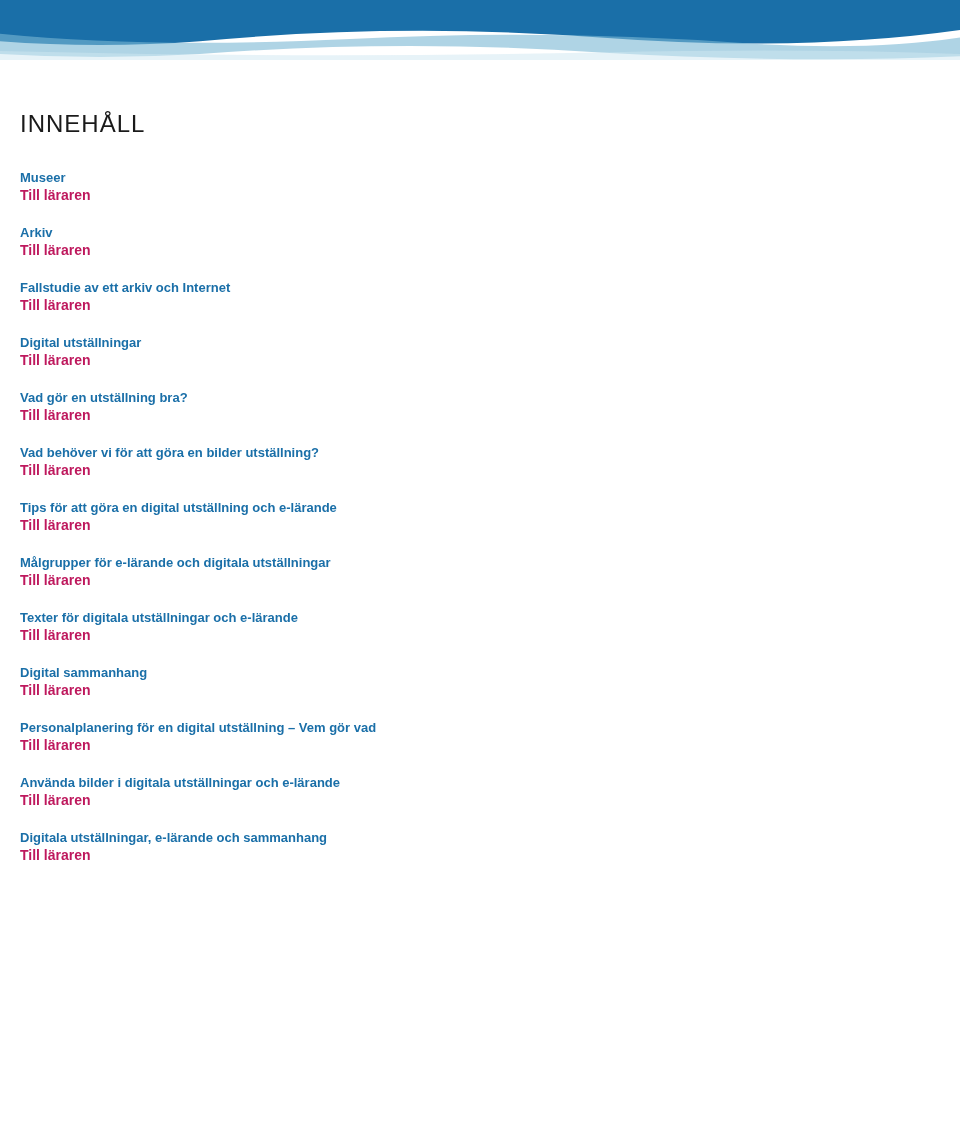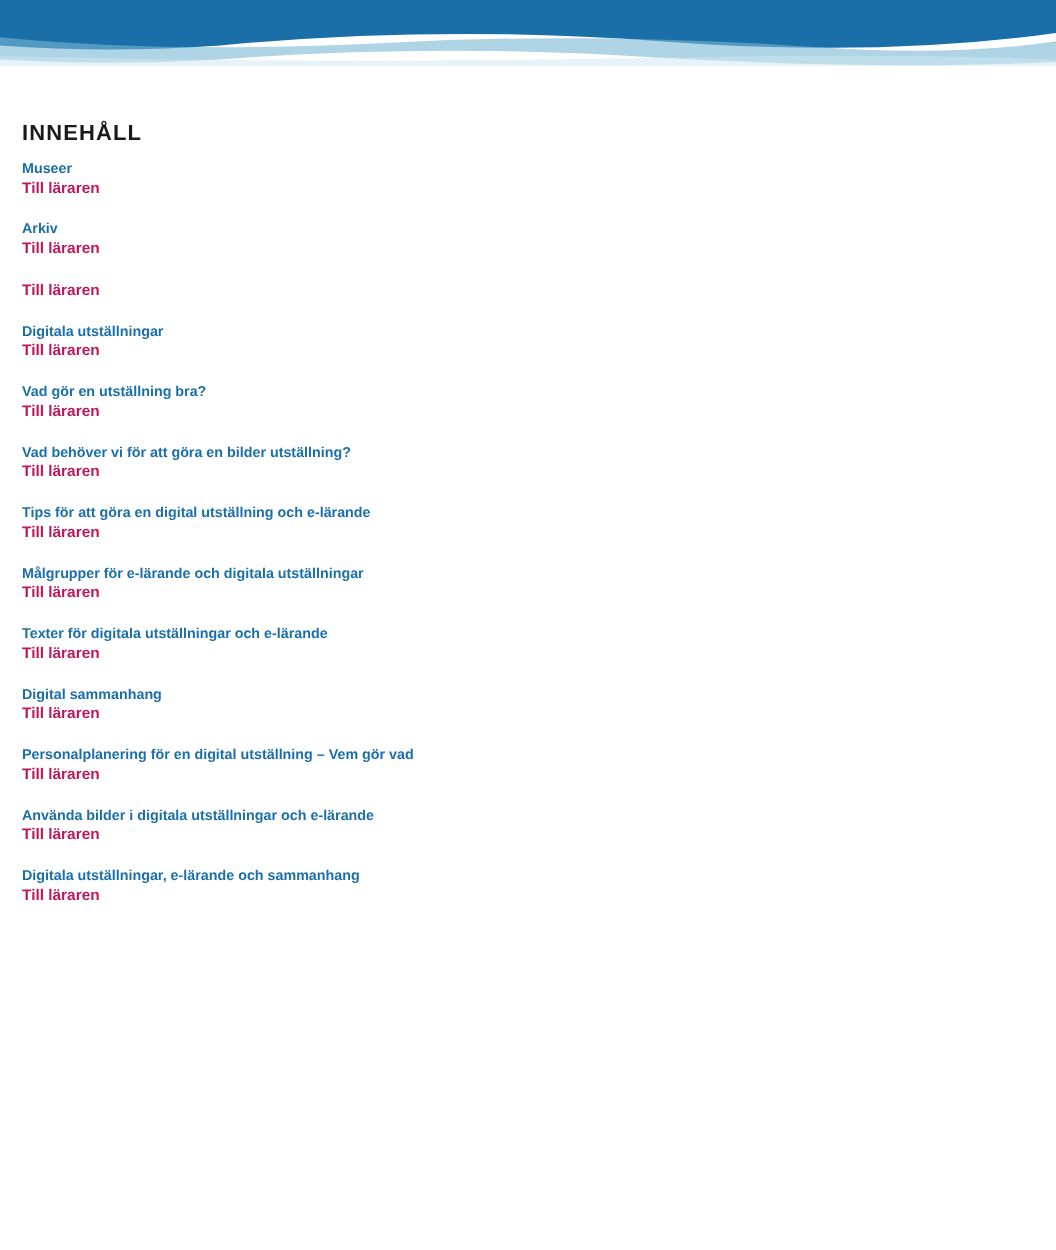--- a/index.html
+++ b/index.html
@@ -30,25 +30,25 @@
       left: 0;
       width: 100%;
       height: 60px;
     }
 
     .content {
       padding: 30px 40px 40px 20px;
     }
 
     .page-title {
-      font-size: 20px;
-      font-weight: 700;
+      font-size: 24px;
+      font-weight: 400;
       color: #1a1a1a;
       letter-spacing: 1px;
-      margin-bottom: 12px;
+      margin-bottom: 32px;
       text-transform: uppercase;
     }
 
     .toc-item {
       margin-bottom: 22px;
     }
 
     .toc-link {
       display: block;
       font-size: 13px;
@@ -87,24 +87,25 @@
 
   <div class="toc-item">
         <a class="toc-link" href="#">Museer</a>
         <span class="toc-sub">Till läraren</span>
       </div>
       <div class="toc-item">
         <a class="toc-link" href="#">Arkiv</a>
         <span class="toc-sub">Till läraren</span>
       </div>
       <div class="toc-item">
+        <a class="toc-link" href="#">Fallstudie av ett arkiv och Internet</a>
         <span class="toc-sub">Till läraren</span>
       </div>
       <div class="toc-item">
-        <a class="toc-link" href="#">Digitala utställningar</a>
+        <a class="toc-link" href="#">Digital utställningar</a>
         <span class="toc-sub">Till läraren</span>
       </div>
       <div class="toc-item">
         <a class="toc-link" href="#">Vad gör en utställning bra?</a>
         <span class="toc-sub">Till läraren</span>
       </div>
       <div class="toc-item">
         <a class="toc-link" href="#">Vad behöver vi för att göra en bilder utställning?</a>
         <span class="toc-sub">Till läraren</span>
       </div>

